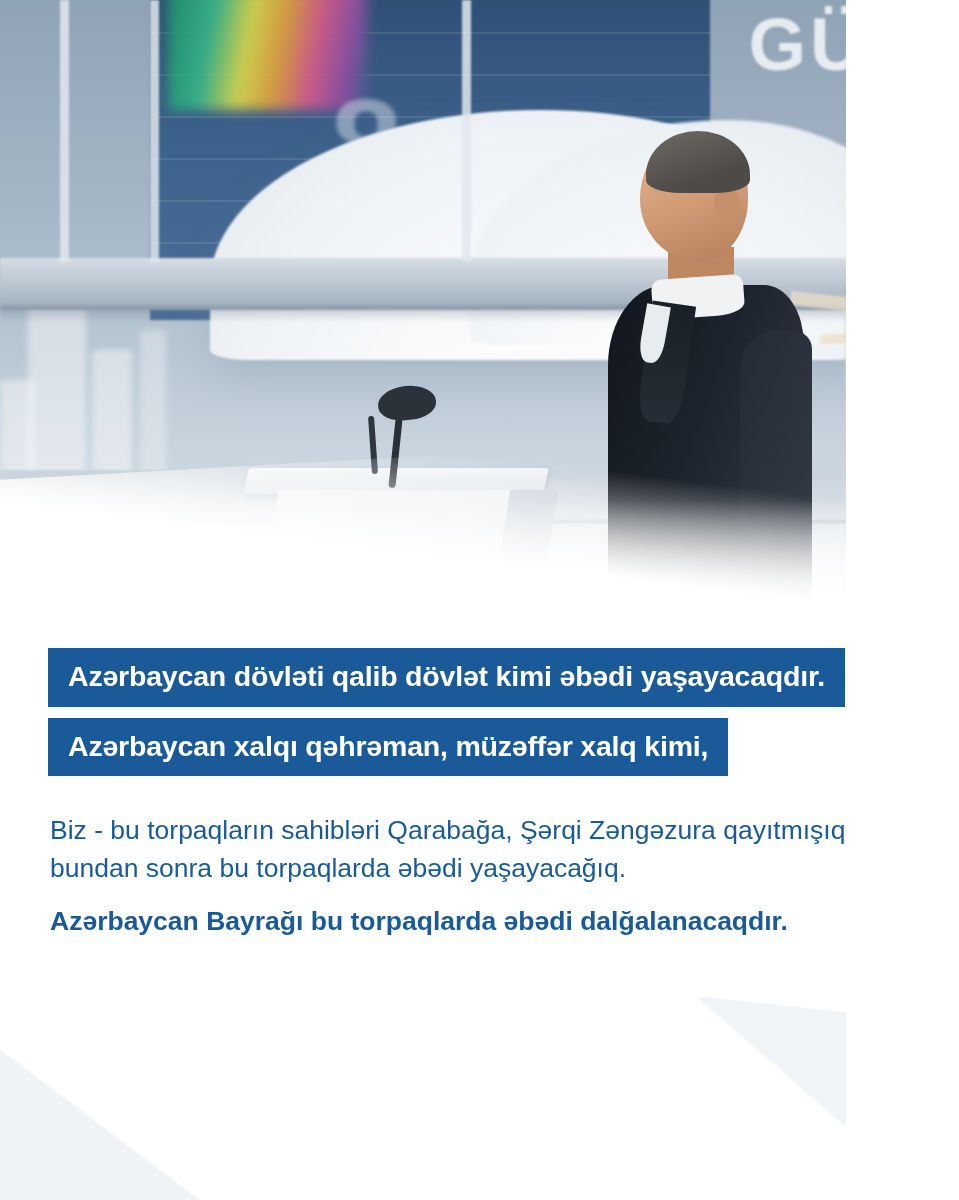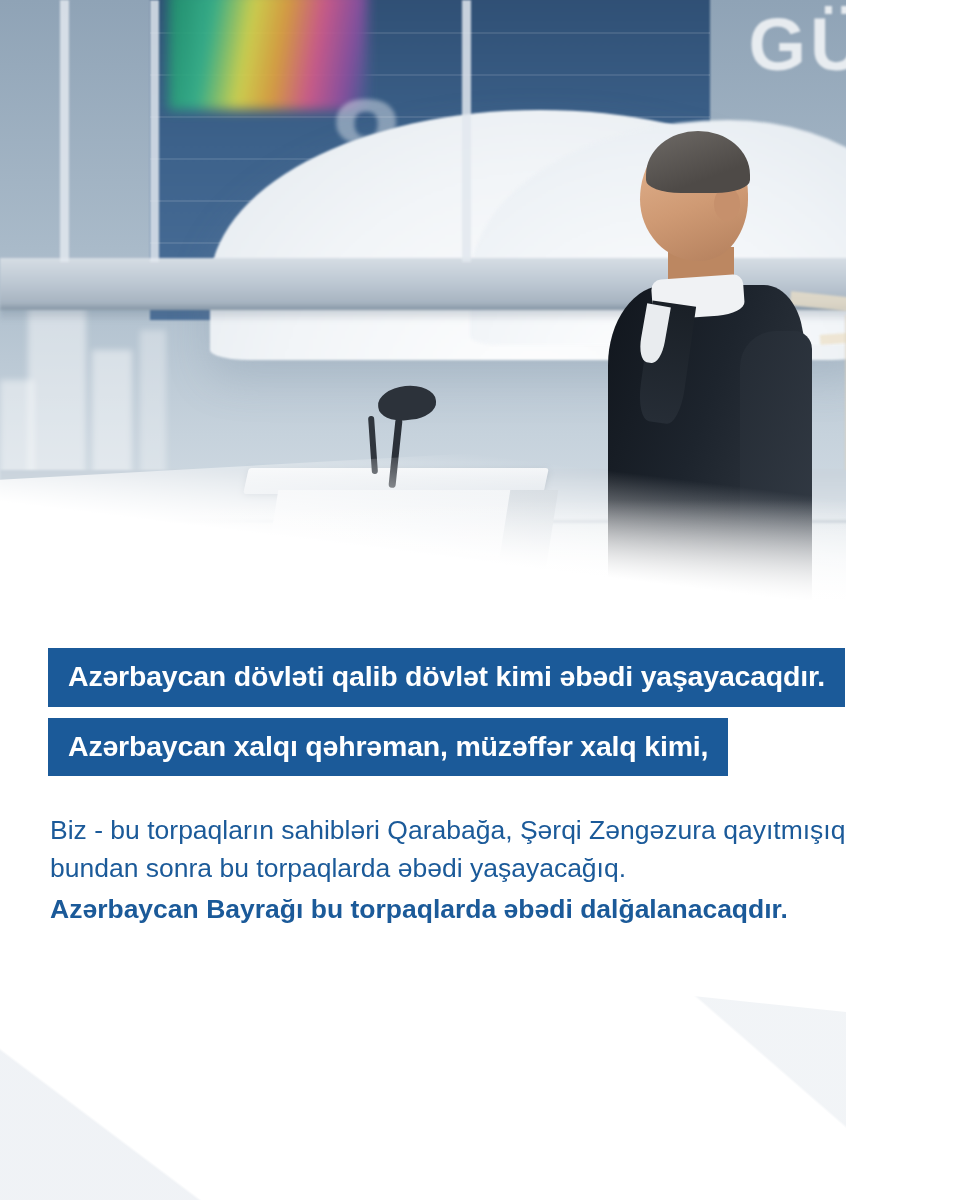--- a/index.html
+++ b/index.html
@@ -350,21 +350,21 @@
   .body-text {
     position: absolute;
     left: 50px; top: 212px;
     width: 862px;
     color: #1b5a99;
     font-size: 26.5px;
     line-height: 1.42;
     font-weight: 500;
   }
   .body-text .p1 { display: block; }
-  .body-text .p2 { display: block; font-weight: 700; margin-top: 4px; }
+  .body-text .p2 { display: block; font-weight: 700; margin-top: 16px; }
 </style>
 </head>
 <body>
 
 <div class="poster">
 
   <div class="photo">
     <div class="sky"></div>
     <div class="tower"></div>
     <div class="tower-lines"></div>

